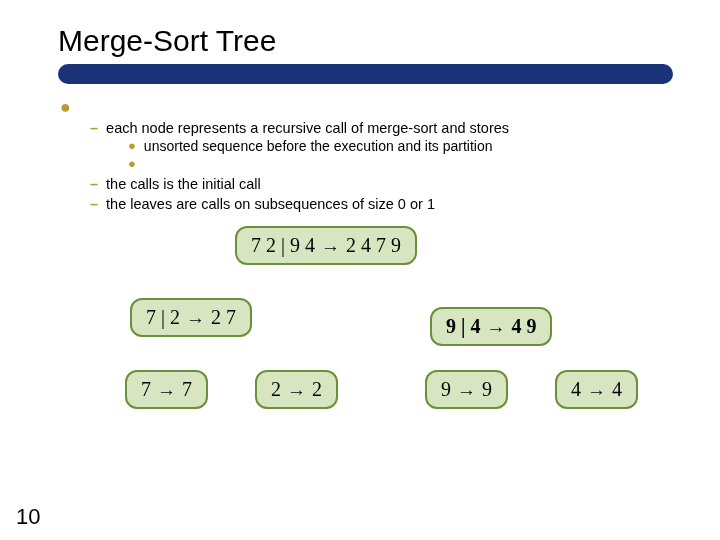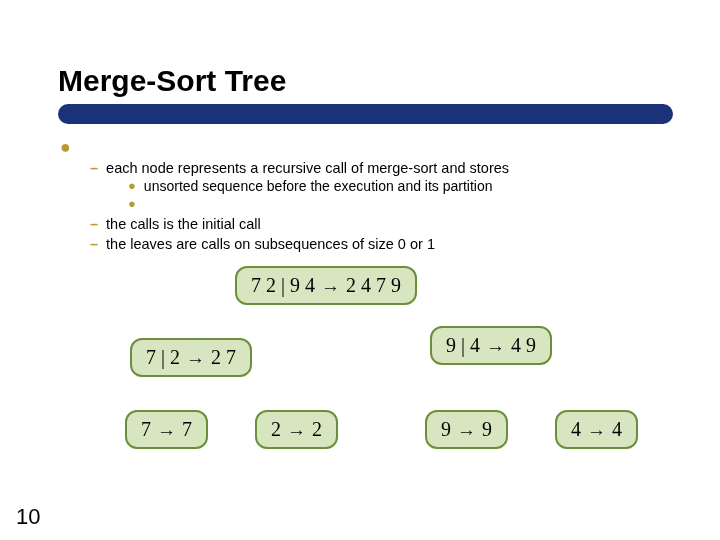--- a/index.html
+++ b/index.html
@@ -5,24 +5,23 @@
   * { box-sizing: border-box; margin: 0; padding: 0; }
   html, body { width: 720px; height: 540px; font-family: Arial, Helvetica, sans-serif; background: #fff; }
   .slide {
     position: relative;
     width: 720px; height: 540px;
     padding: 20px 0 0 0;
     background: #fff;
   }
   .title {
     font-size: 30px;
-    font-weight: bold;
+    font-weight: normal;
     color: #000;
     padding: 4px 0 6px 58px;
-    margin-top: 40px;
   }
   .title-bar {
     margin-left: 58px;
     width: 615px;
     height: 20px;
     background: #1a3278;
     border-radius: 10px;
   }
   .content {
     padding: 14px 30px 0 60px;
@@ -136,21 +135,21 @@
         <span class="arrow">→</span>
         <span>2  4  7  9</span>
       </div>
 
       <div class="node" style="left:55px; top:72px;">
         <span>7 | 2</span>
         <span class="arrow">→</span>
         <span>2  7</span>
       </div>
 
-      <div class="node" style="left:355px; top:60px;">
+      <div class="node" style="left:355px; top:81px;font-weight:bold;">
         <span>9 | 4</span>
         <span class="arrow">→</span>
         <span>4  9</span>
       </div>
 
       <div class="node" style="left:50px; top:144px;">
         <span>7</span>
         <span class="arrow">→</span>
         <span>7</span>
       </div>

